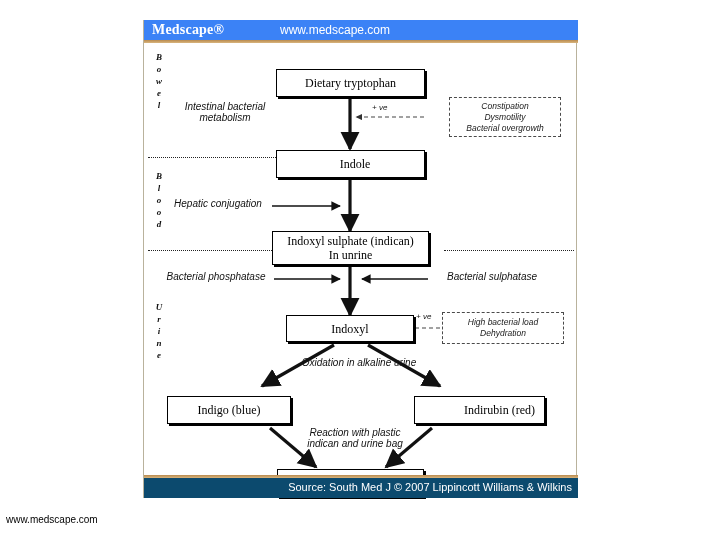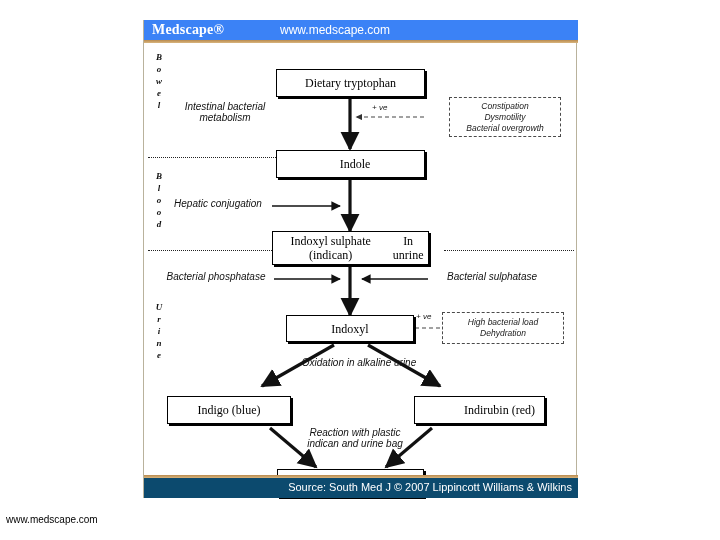--- a/index.html
+++ b/index.html
@@ -201,21 +201,21 @@
       </svg>
 
       <div class="box" style="left:132px;top:26px;width:149px;height:28px;">
         <span>Dietary tryptophan</span>
       </div>
 
       <div class="box" style="left:132px;top:107px;width:149px;height:28px;padding-left:9px;">
         <span>Indole</span>
       </div>
 
-      <div class="box" style="left:128px;top:188px;width:157px;height:34px;">
+      <div class="box" style="left:128px;top:188px;width:157px;height:34px;flex-direction:column;">
         <span>Indoxyl sulphate (indican)</span>
         <span>In unrine</span>
       </div>
 
       <div class="box" style="left:142px;top:272px;width:128px;height:27px;">
         <span>Indoxyl</span>
       </div>
 
       <div class="box" style="left:23px;top:353px;width:124px;height:28px;">
         <span>Indigo (blue)</span>

